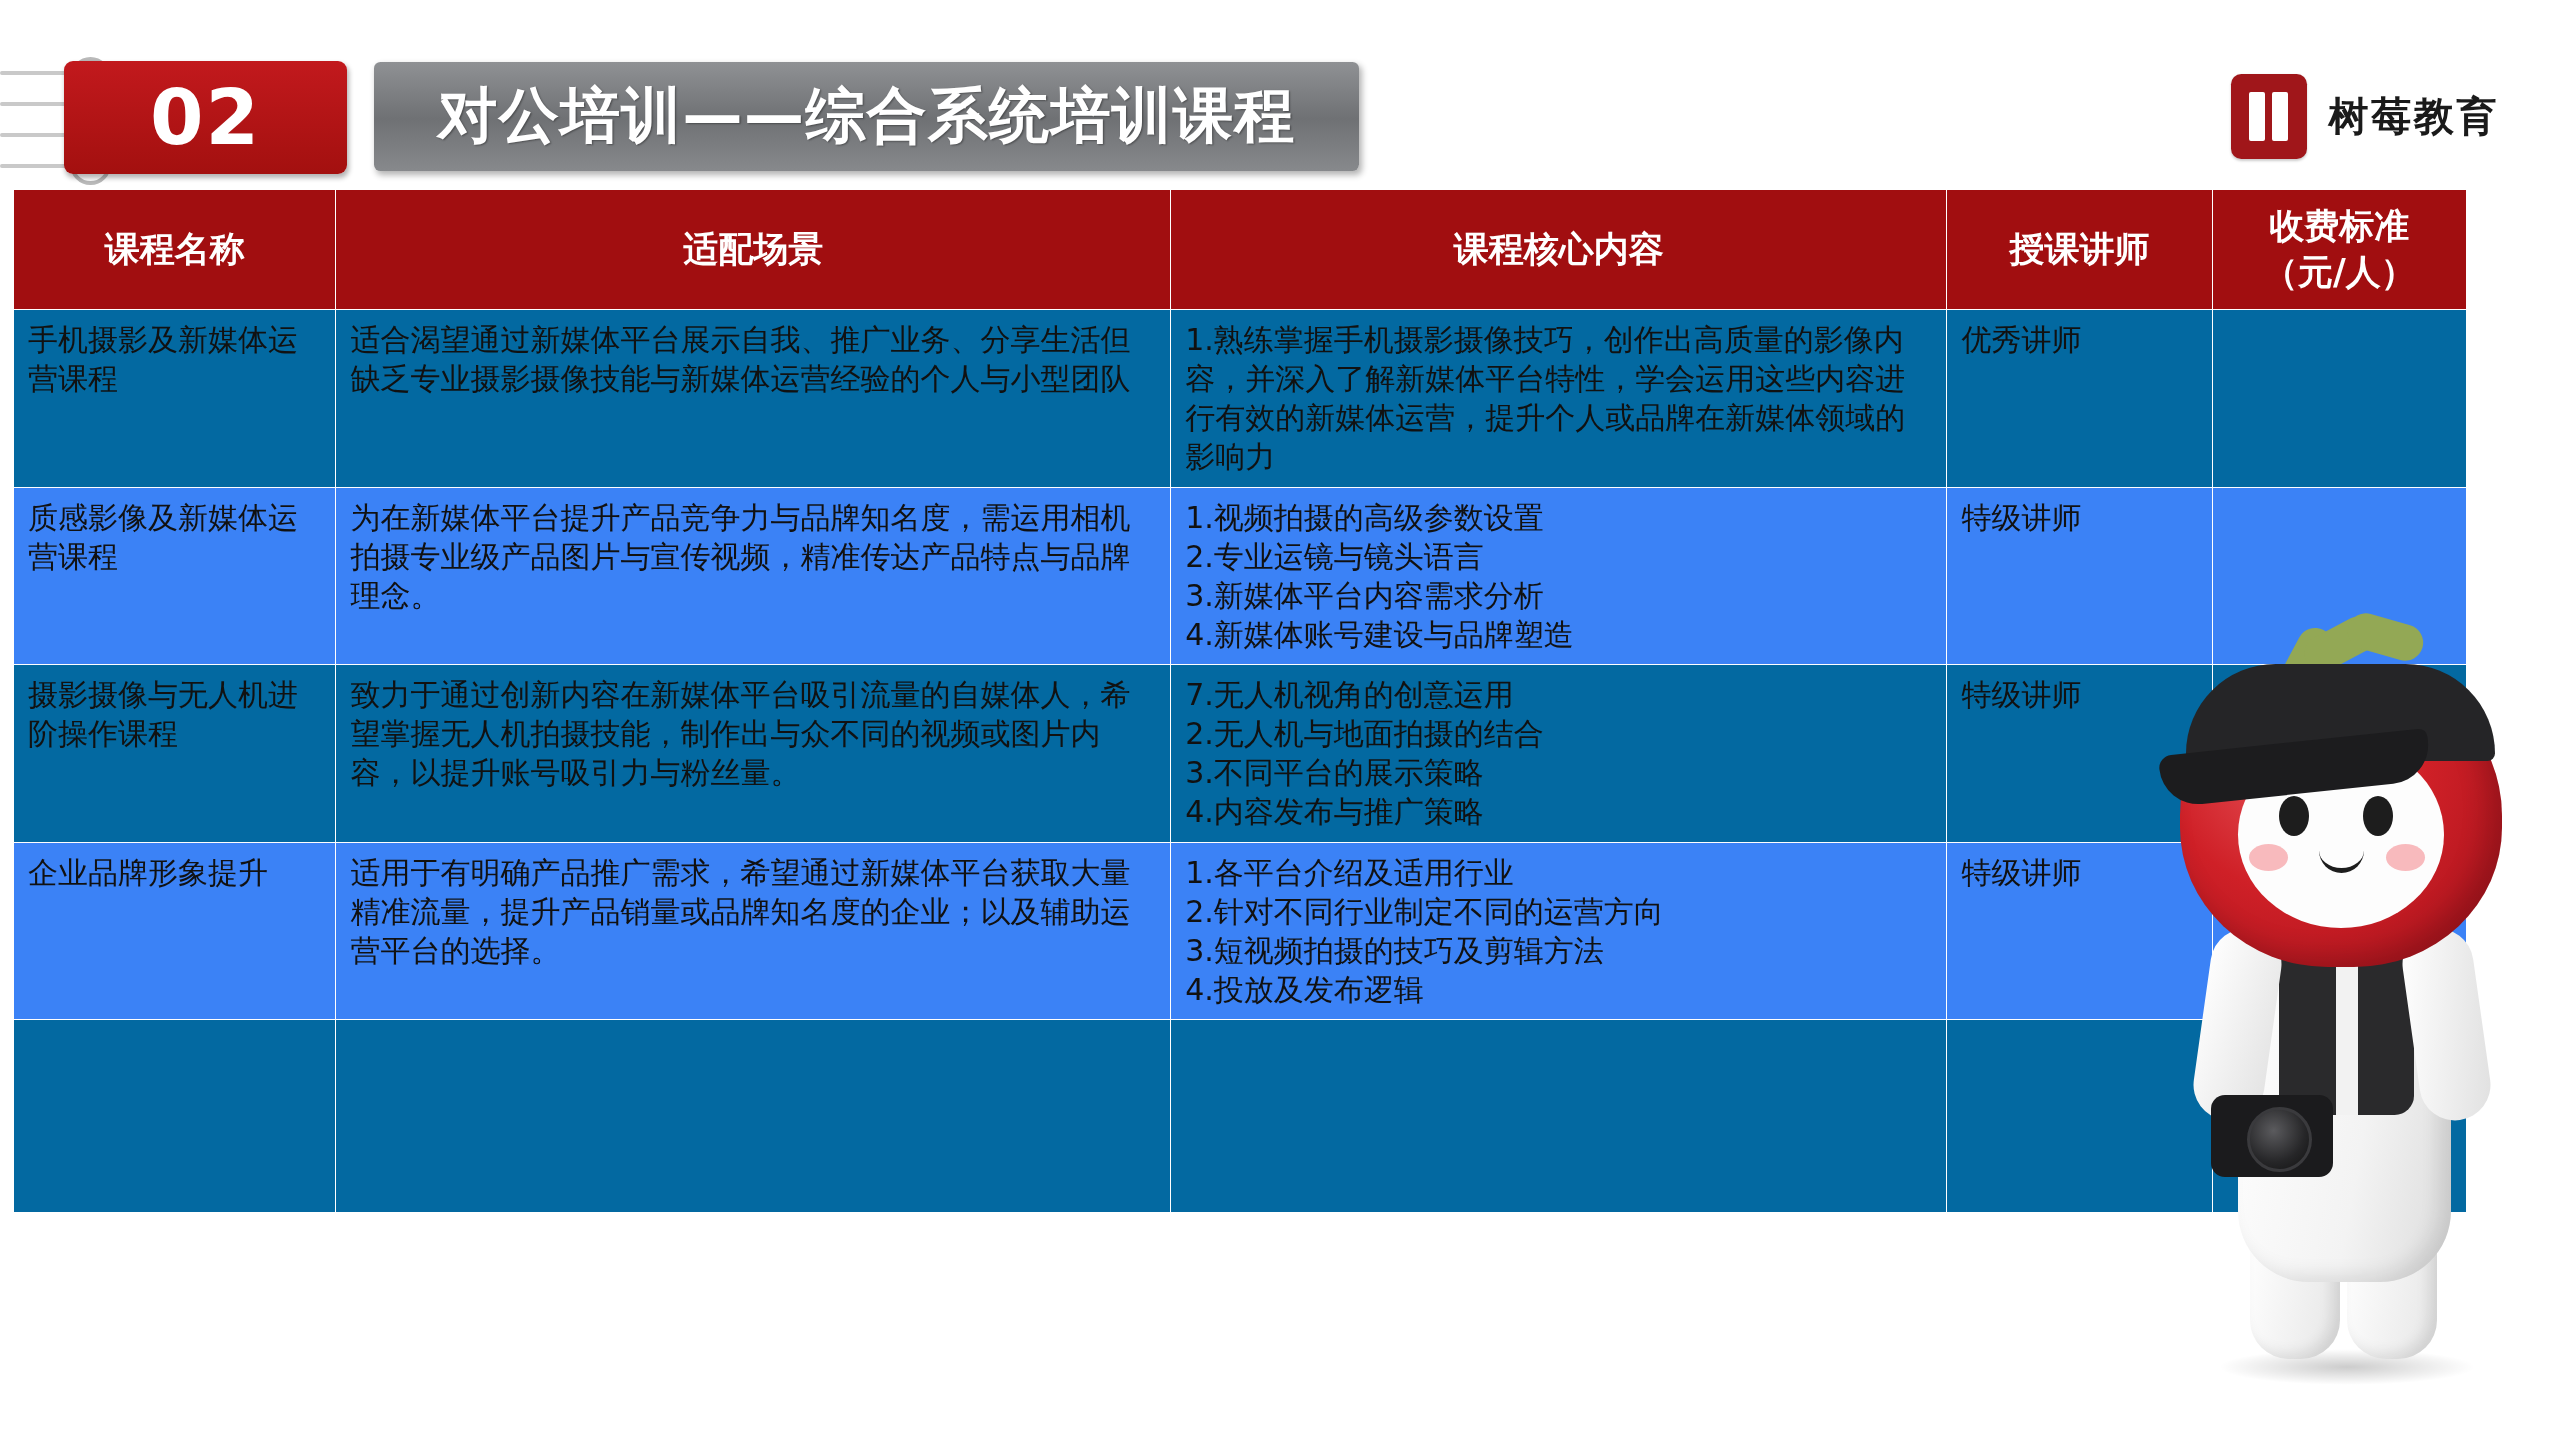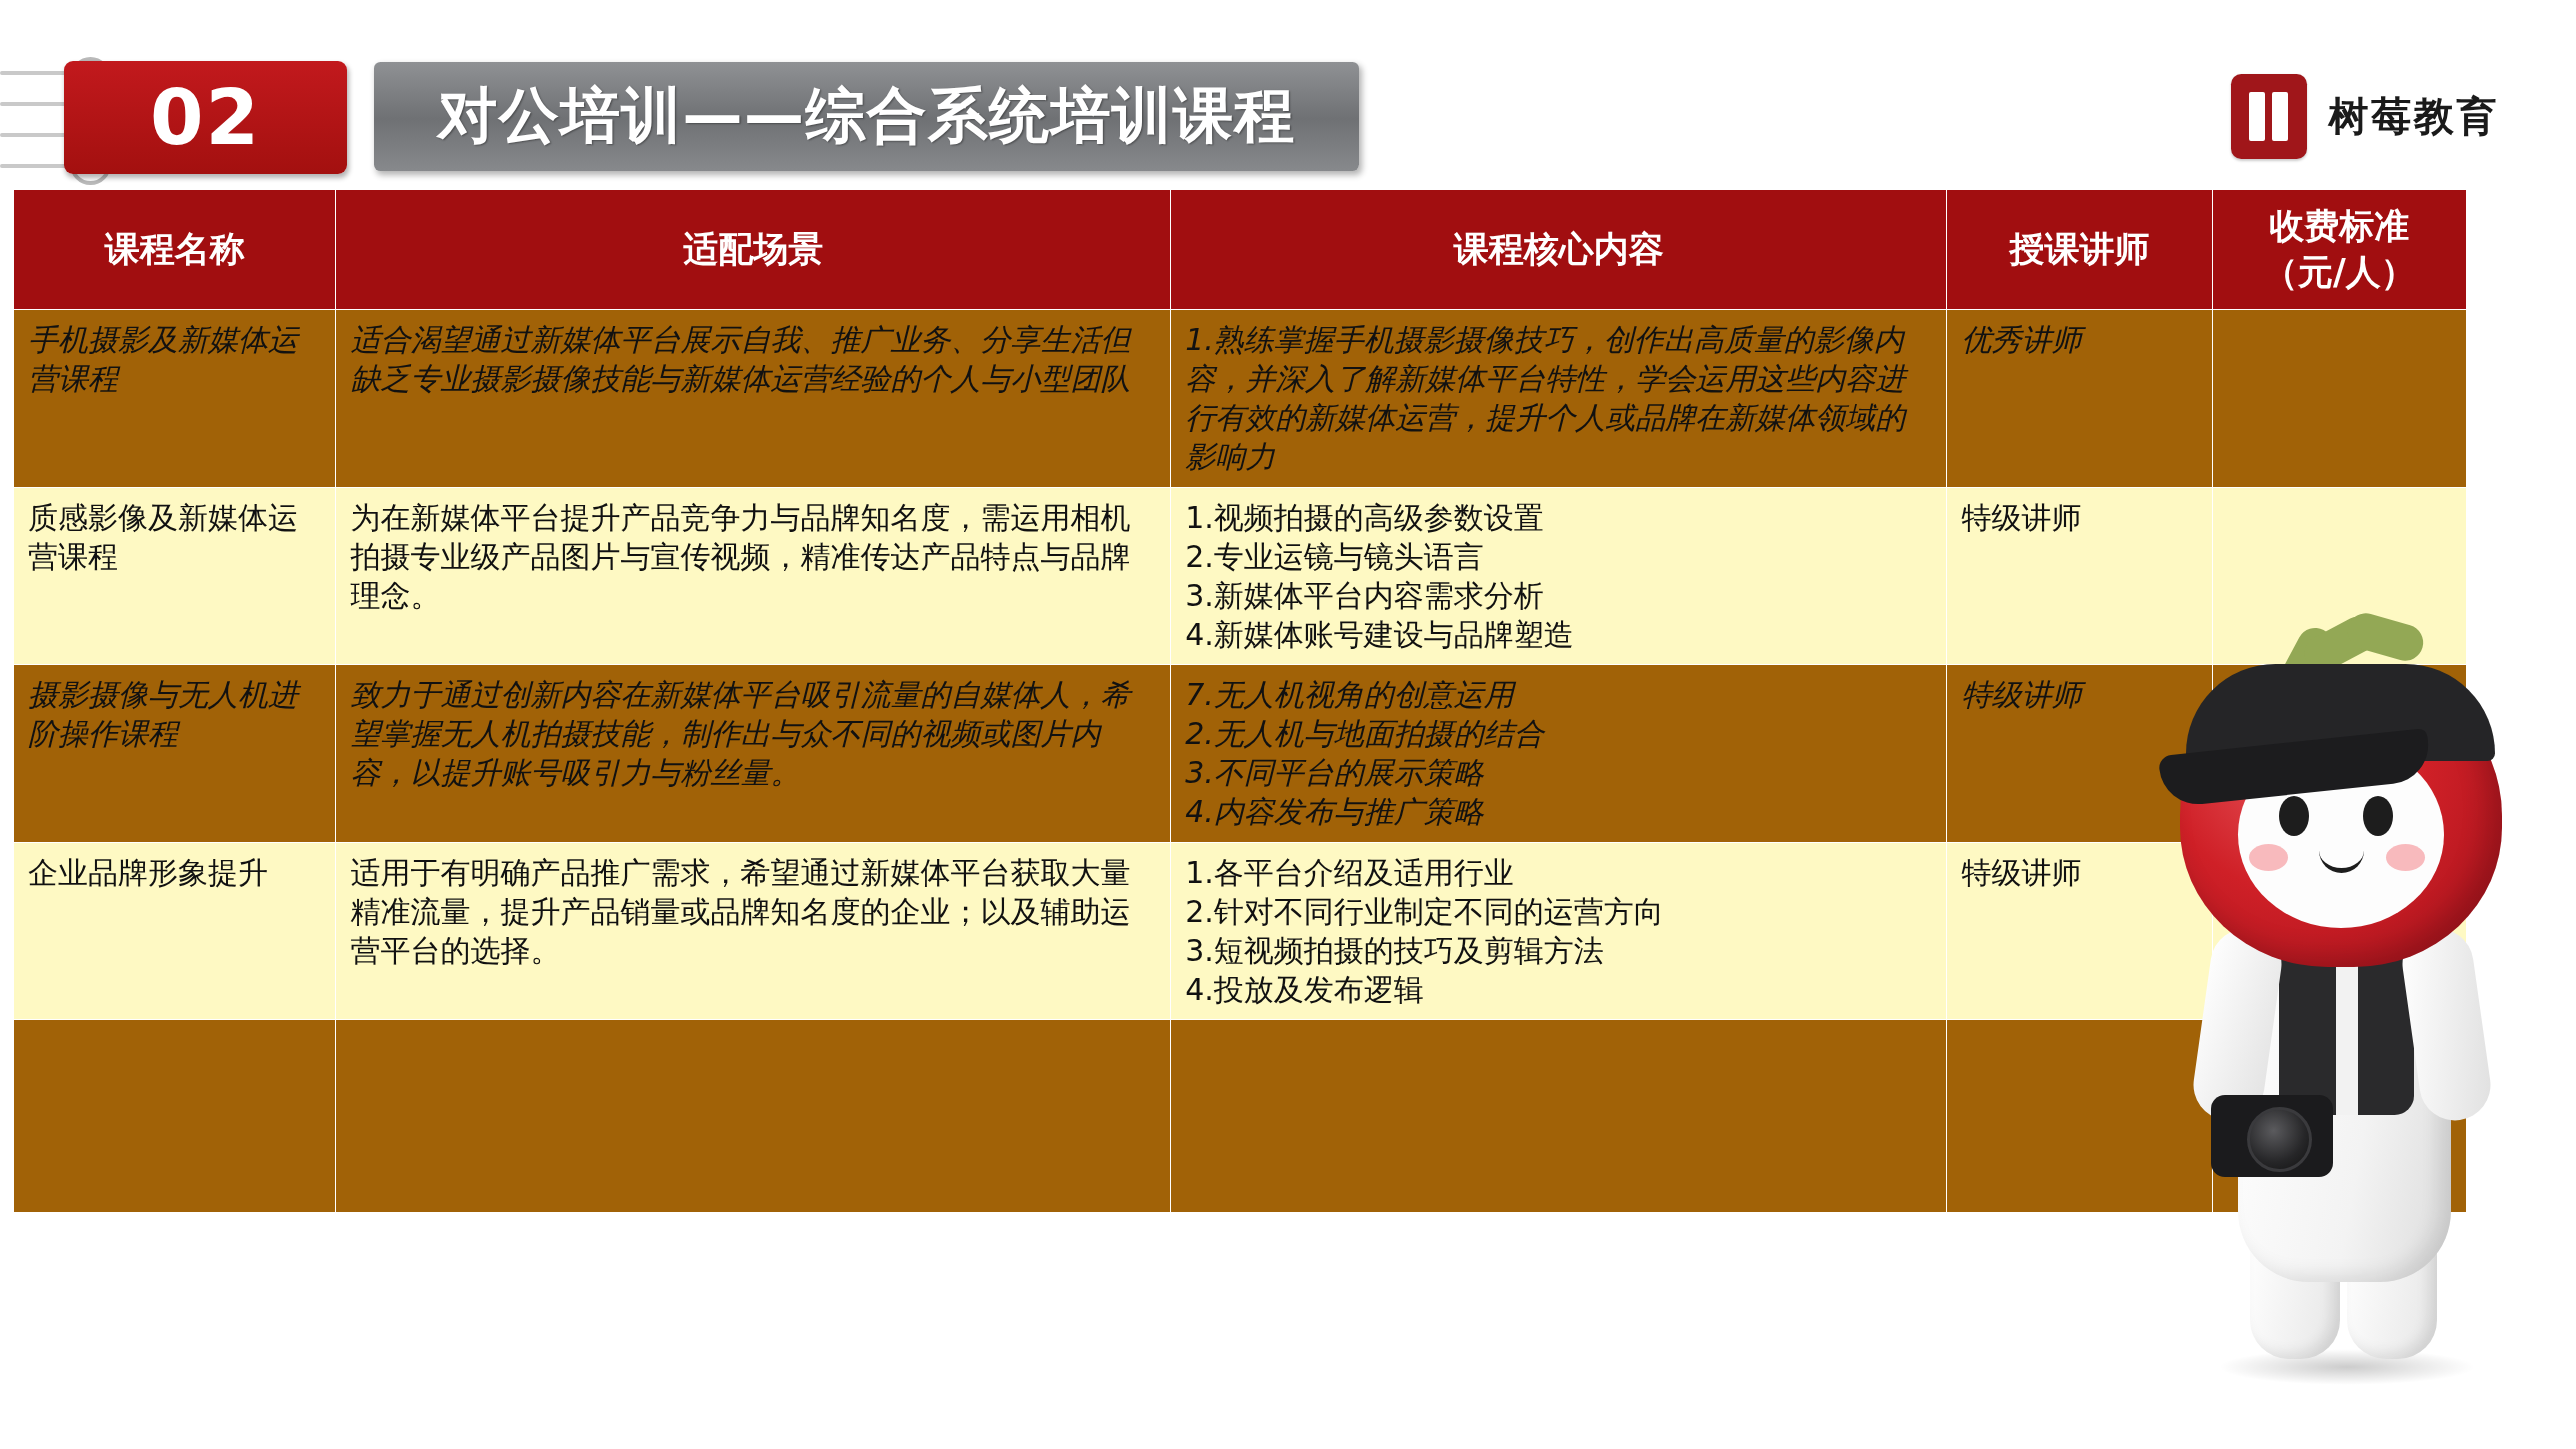--- a/index.html
+++ b/index.html
@@ -156,22 +156,22 @@
     font-size: 35px;
     vertical-align: middle;
     padding: 14px 14px;
   }
   .col-1 { width: 270px; }
   .col-2 { width: 699px; }
   .col-3 { width: 650px; }
   .col-4 { width: 222px; }
   .col-5 { width: 213px; }
 
-  tr.row-dark td { background: #a16207; font-style: italic; }
-  tr.row-light td { background: #fef9c3; }
+  tr.row-dark td { background: #0369a1; }
+  tr.row-light td { background: #3b82f6; }
   .hdr-two-lines { line-height: 1.20; }
 
   
   .mascot {
     position: absolute;
     left: 2141px;
     top: 567px;
     width: 412px;
     height: 857px;
   }

